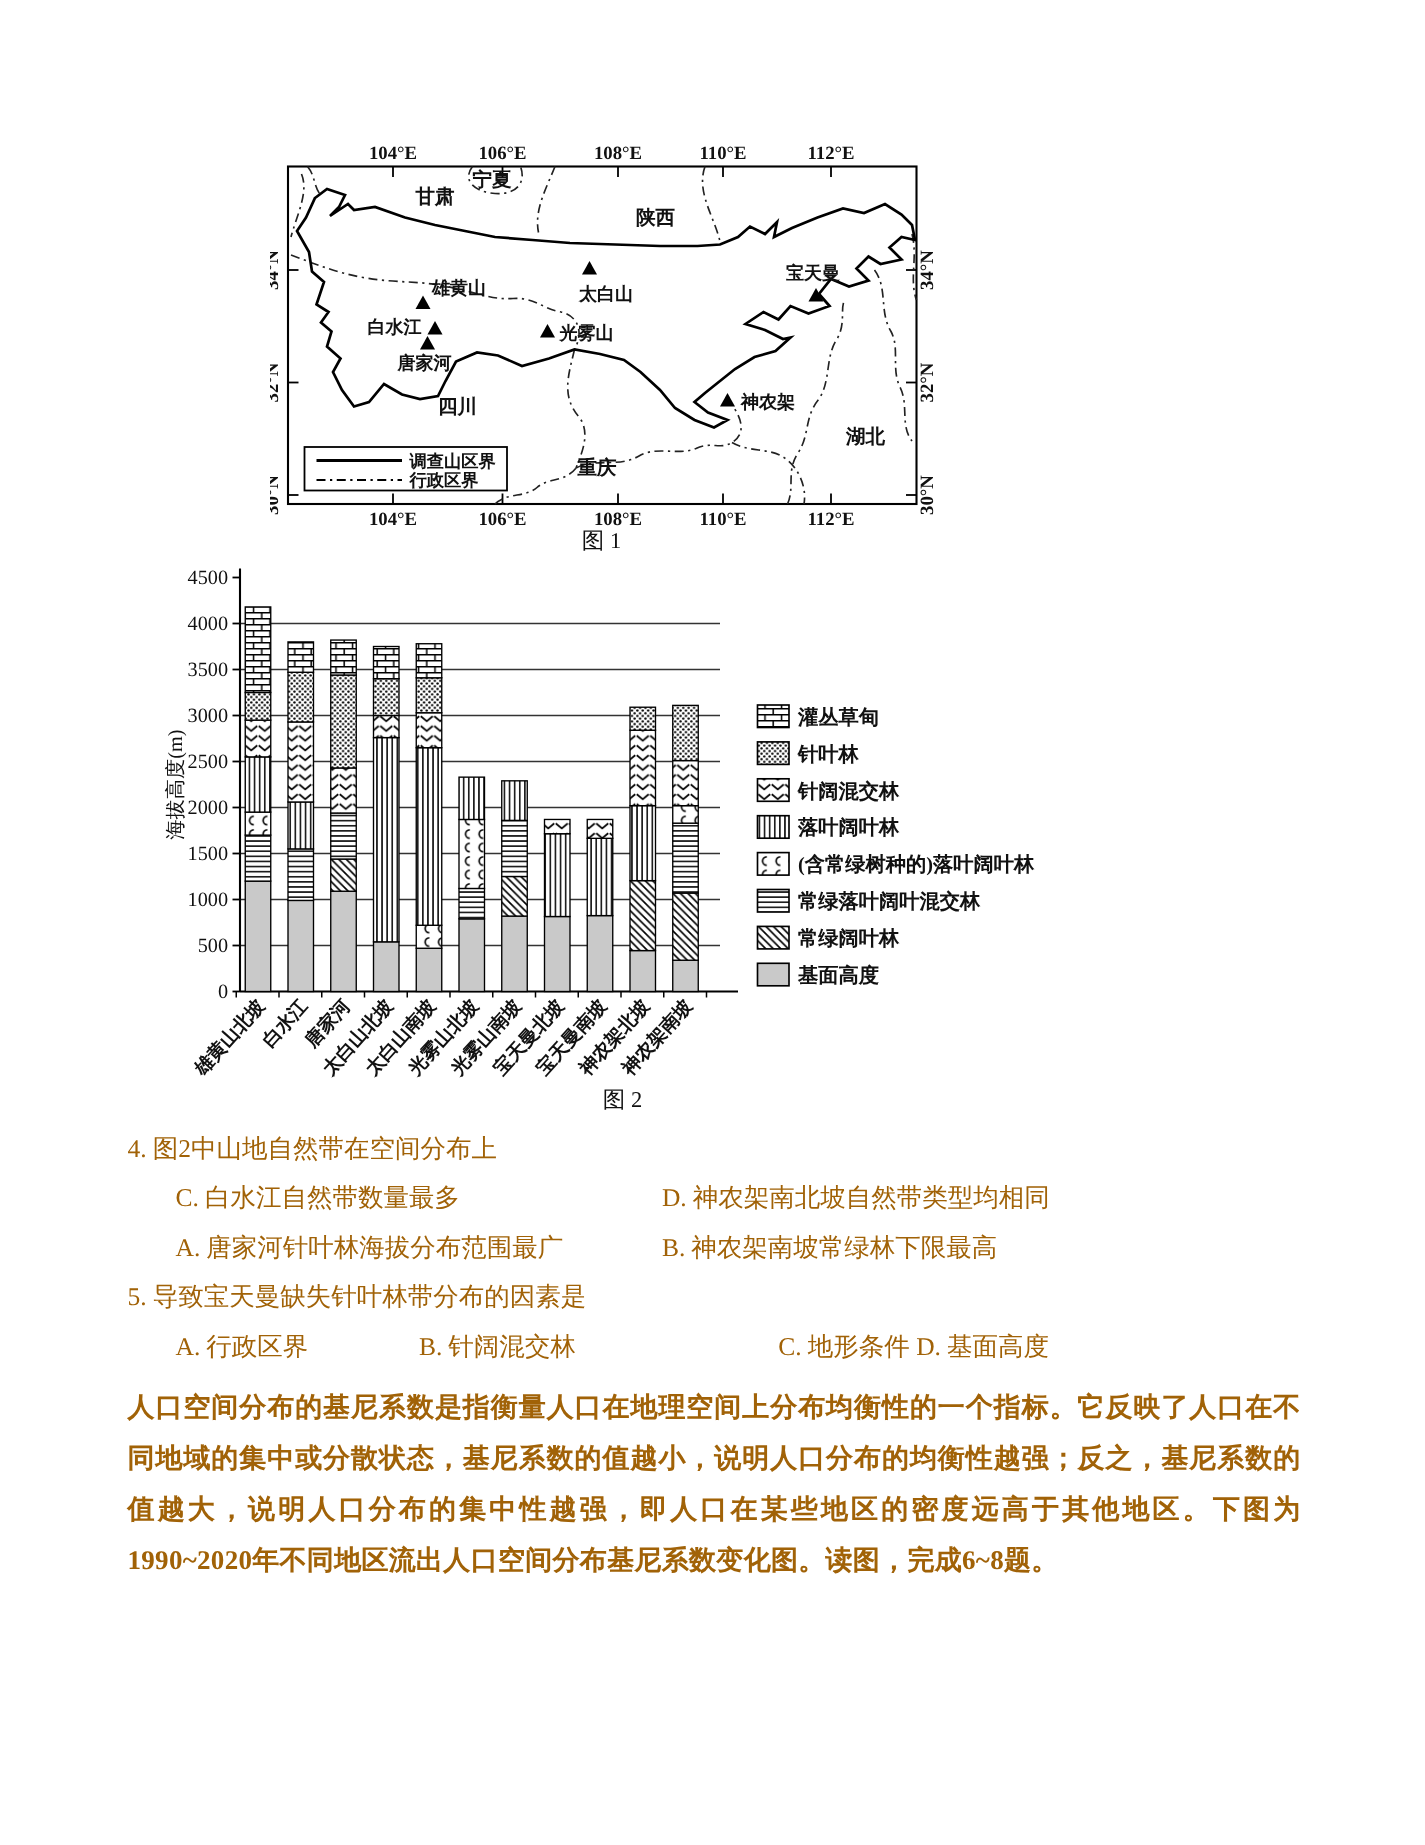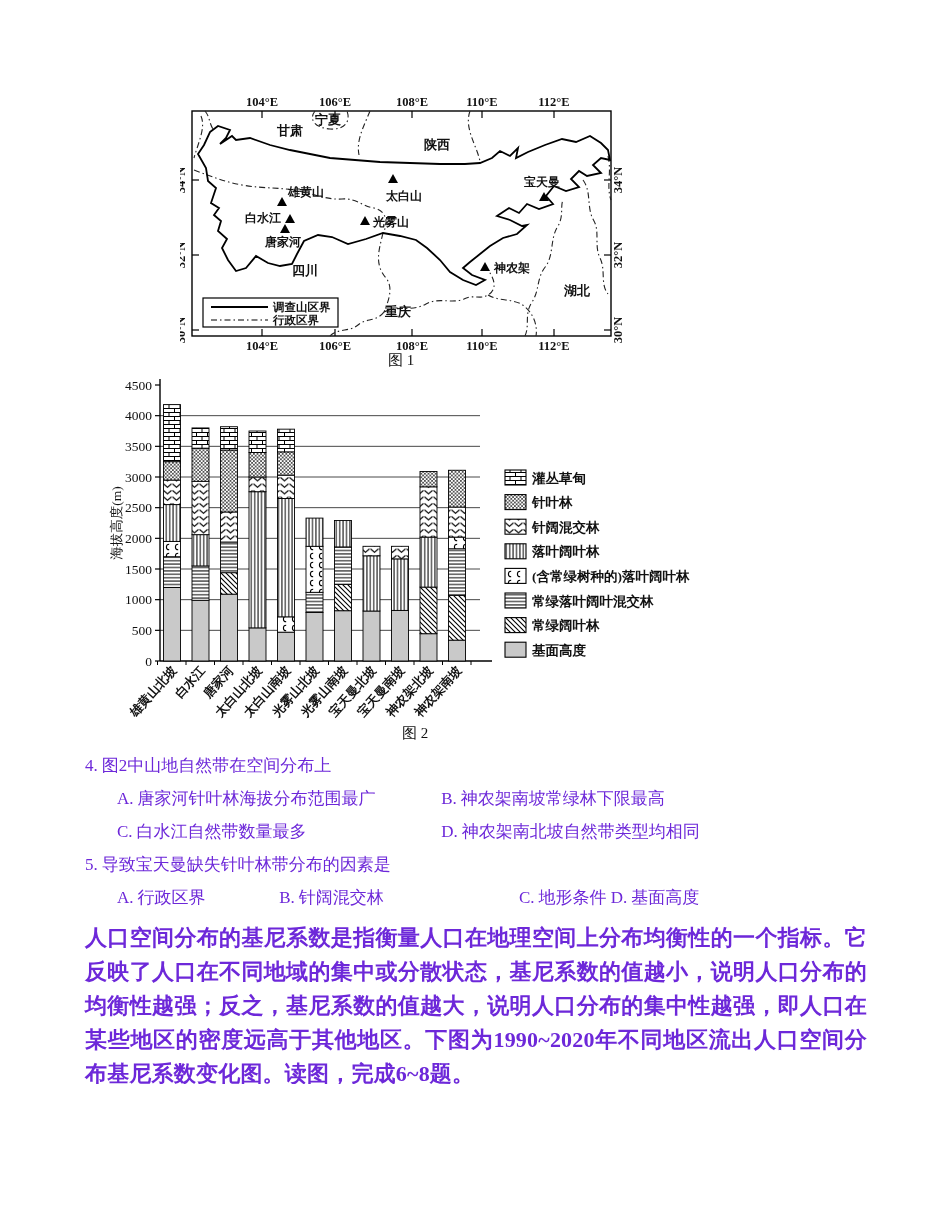--- a/index.html
+++ b/index.html
@@ -1,27 +1,27 @@
 <!DOCTYPE html>
 <html><head>
 <meta charset="utf-8">
 <style>
   html,body{margin:0;padding:0;background:#ffffff;}
   #page{position:relative;width:950px;height:1084px;background:#ffffff;overflow:hidden;
-        font-family:"Liberation Serif","DejaVu Serif",serif;color:#6d28d9;}
+        font-family:"Liberation Serif","DejaVu Serif",serif;color:#a16207;}
   svg text{font-family:"Liberation Serif","DejaVu Serif",serif;fill:#111;}
   .figsvg{position:absolute;}
   #qblock{position:absolute;left:85px;top:756px;width:800px;font-size:17px;line-height:20px;}
   .qstem{margin:0 0 13px 0;}
   .optrow{margin:0 0 13px 32px;white-space:nowrap;}
   .opt{display:inline-block;vertical-align:top;}
   .q4col{width:320px;}
   .q5a{width:158px;} .q5b{width:162px;} .q5c{width:161px;text-align:right;}
   .olabel{margin-right:4px;}
-  #passage{position:absolute;left:85px;top:921px;width:782px;font-size:22px;line-height:34px;
+  #passage{position:absolute;left:85px;top:921px;width:782px;font-size:18px;line-height:34px;
            font-weight:bold;text-align:justify;letter-spacing:0.2px;}
 </style>
 </head>
 <body>
 
 <div id="page">
 
   <svg class="figsvg" style="left:180px;top:88px;" width="460" height="280" viewBox="0 0 460 280">
 
     <rect x="12" y="23" width="419" height="225" fill="none" stroke="#000" stroke-width="1.4"></rect>
@@ -292,26 +292,26 @@
         <text x="432" y="258.1" font-size="13.5" font-weight="600">常绿阔叶林</text>
         <rect x="405" y="270.20000000000005" width="21" height="15" fill="#c9c9c9" stroke="#000" stroke-width="1.1"></rect>
         <text x="432" y="282.70000000000005" font-size="13.5" font-weight="600">基面高度</text>
       </g>
     <text x="315" y="366" font-size="15" text-anchor="middle">图 2</text>
   </svg>
 
   <div id="qblock">
     <p class="qstem"><span class="olabel">4.</span><span>图2中山地自然带在空间分布上</span></p>
     <div class="optrow">
+      <span class="opt q4col"><span class="olabel">C.</span><span>白水江自然带数量最多</span></span>
+      <span class="opt"><span class="olabel">D.</span><span>神农架南北坡自然带类型均相同</span></span>
+    </div>
+    <div class="optrow">
       <span class="opt q4col"><span class="olabel">A.</span><span>唐家河针叶林海拔分布范围最广</span></span>
       <span class="opt"><span class="olabel">B.</span><span>神农架南坡常绿林下限最高</span></span>
-    </div>
-    <div class="optrow">
-      <span class="opt q4col"><span class="olabel">C.</span><span>白水江自然带数量最多</span></span>
-      <span class="opt"><span class="olabel">D.</span><span>神农架南北坡自然带类型均相同</span></span>
     </div>
     <p class="qstem"><span class="olabel">5.</span><span>导致宝天曼缺失针叶林带分布的因素是</span></p>
     <div class="optrow">
       <span class="opt q5a"><span class="olabel">A.</span><span>行政区界</span></span>
       <span class="opt q5b"><span class="olabel">B.</span><span>针阔混交林</span></span>
       <span class="opt q5c"><span class="olabel">C.</span><span>地形条件</span></span>
       <span class="opt"><span class="olabel">D.</span><span>基面高度</span></span>
     </div>
   </div>
 

